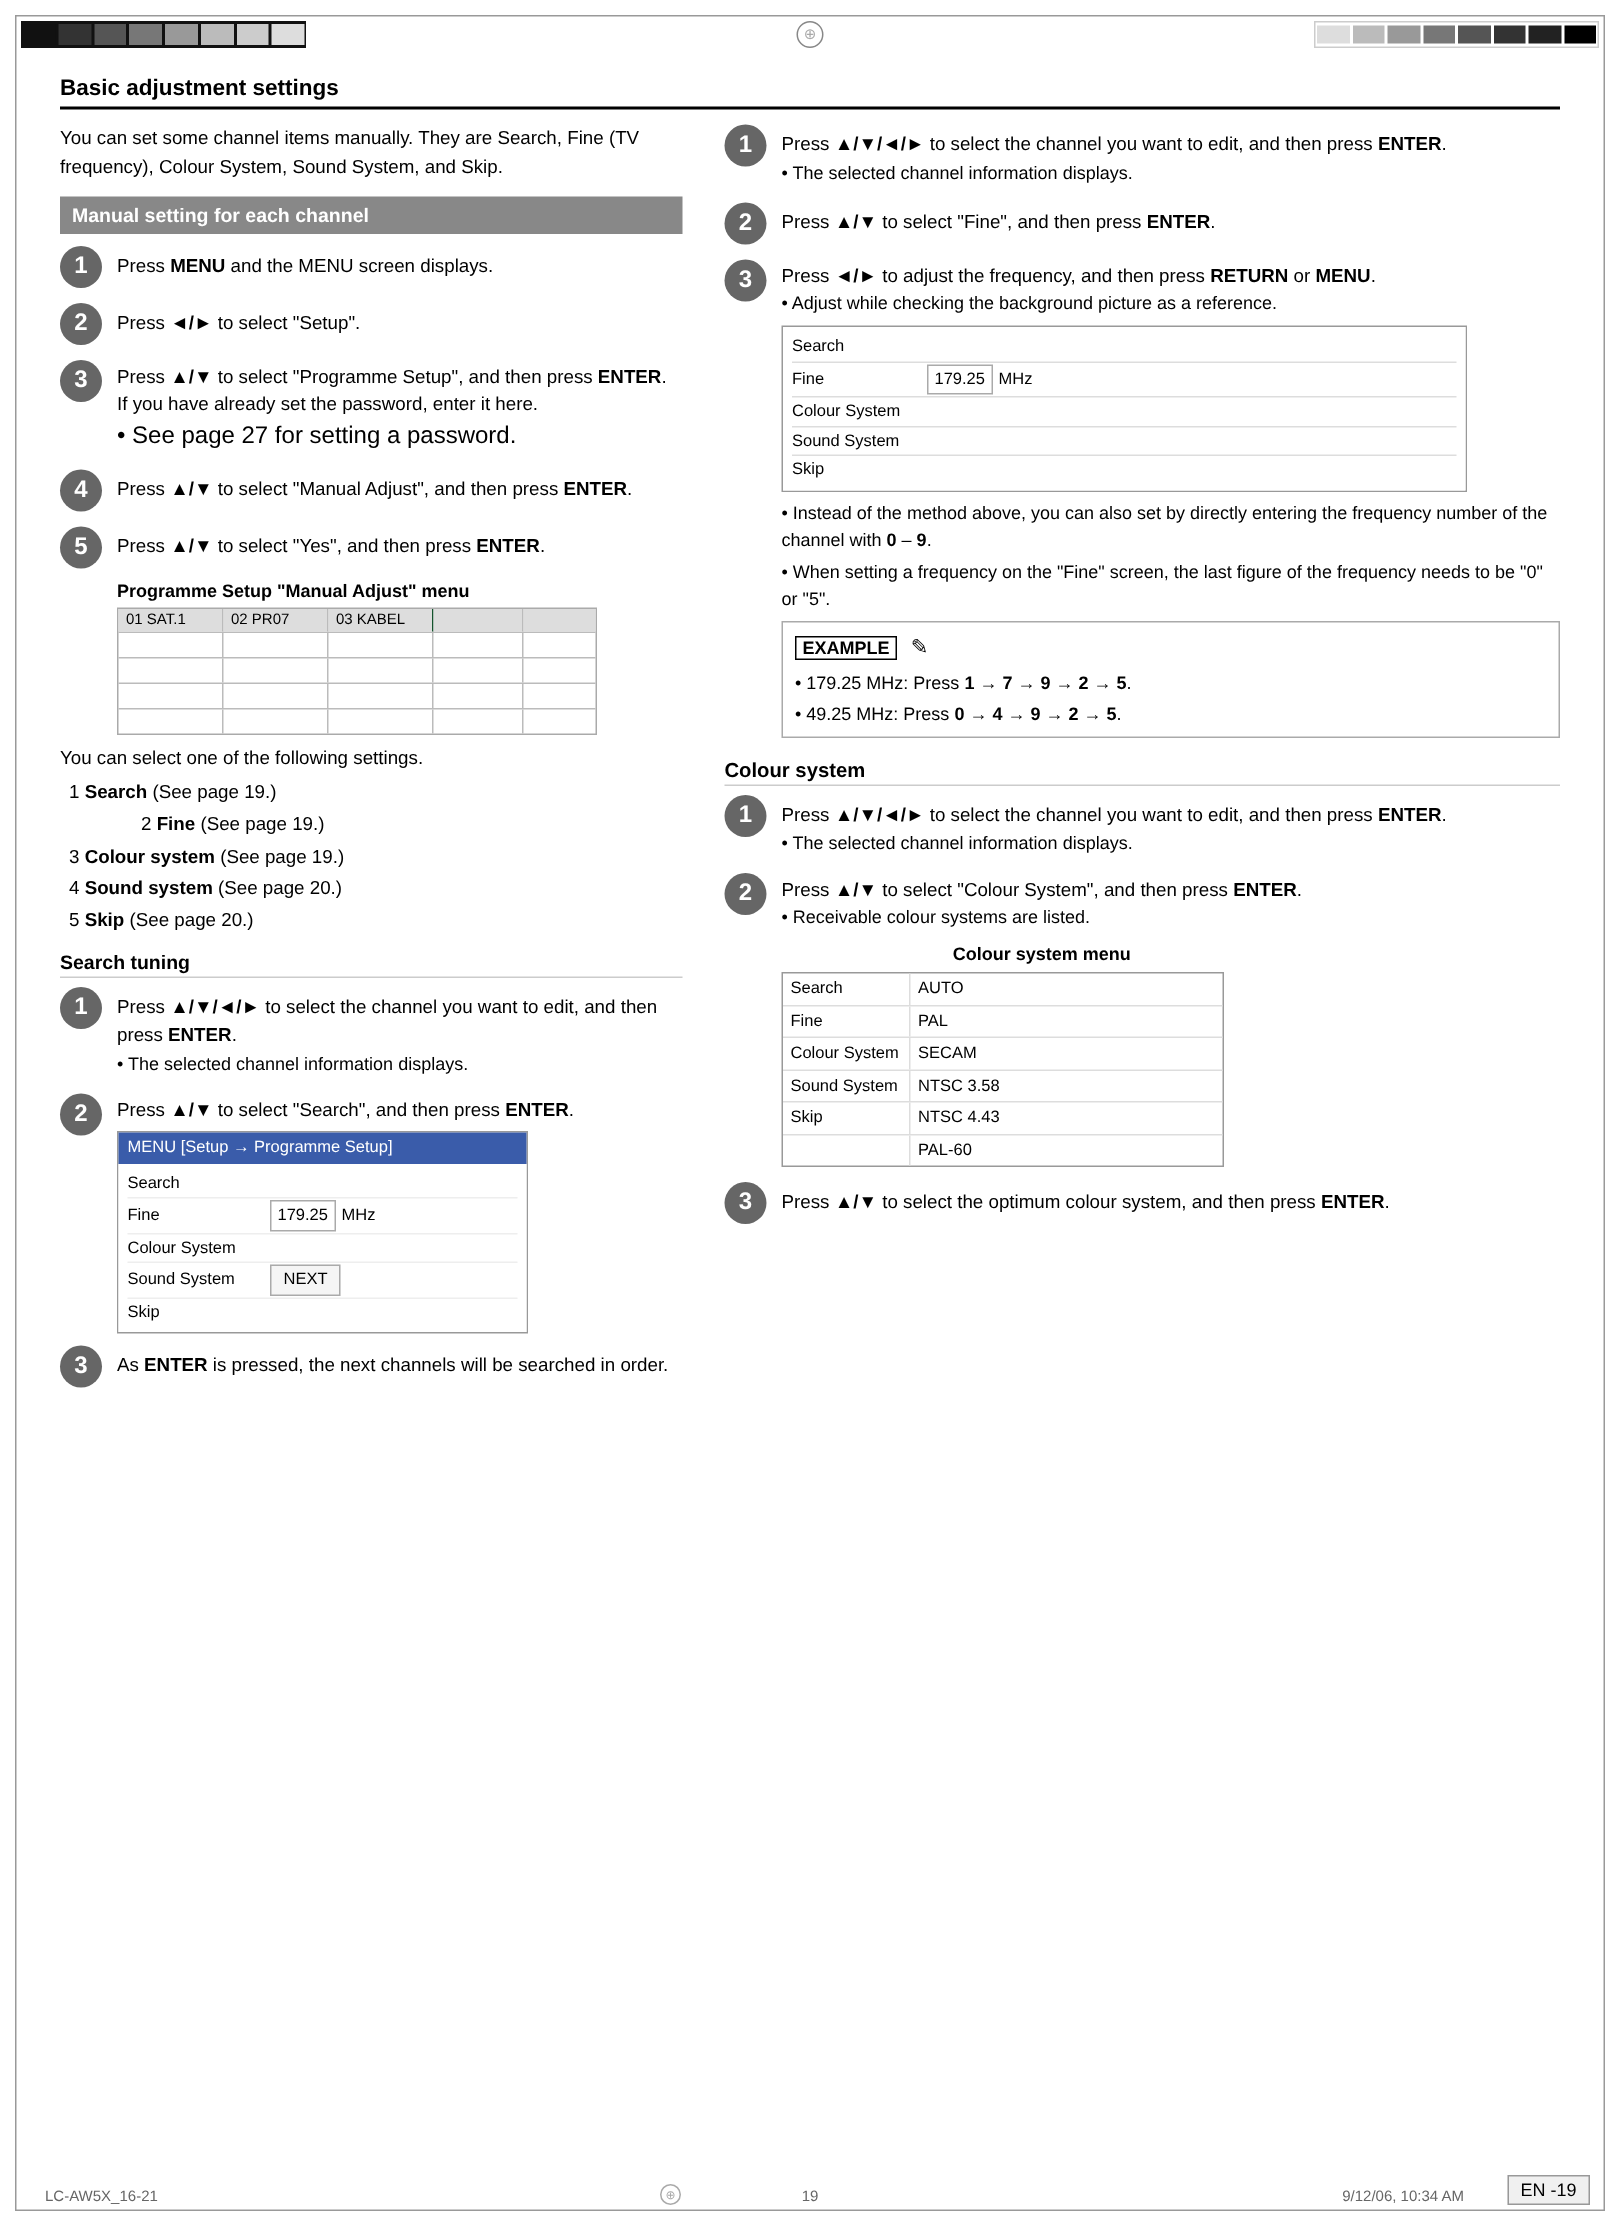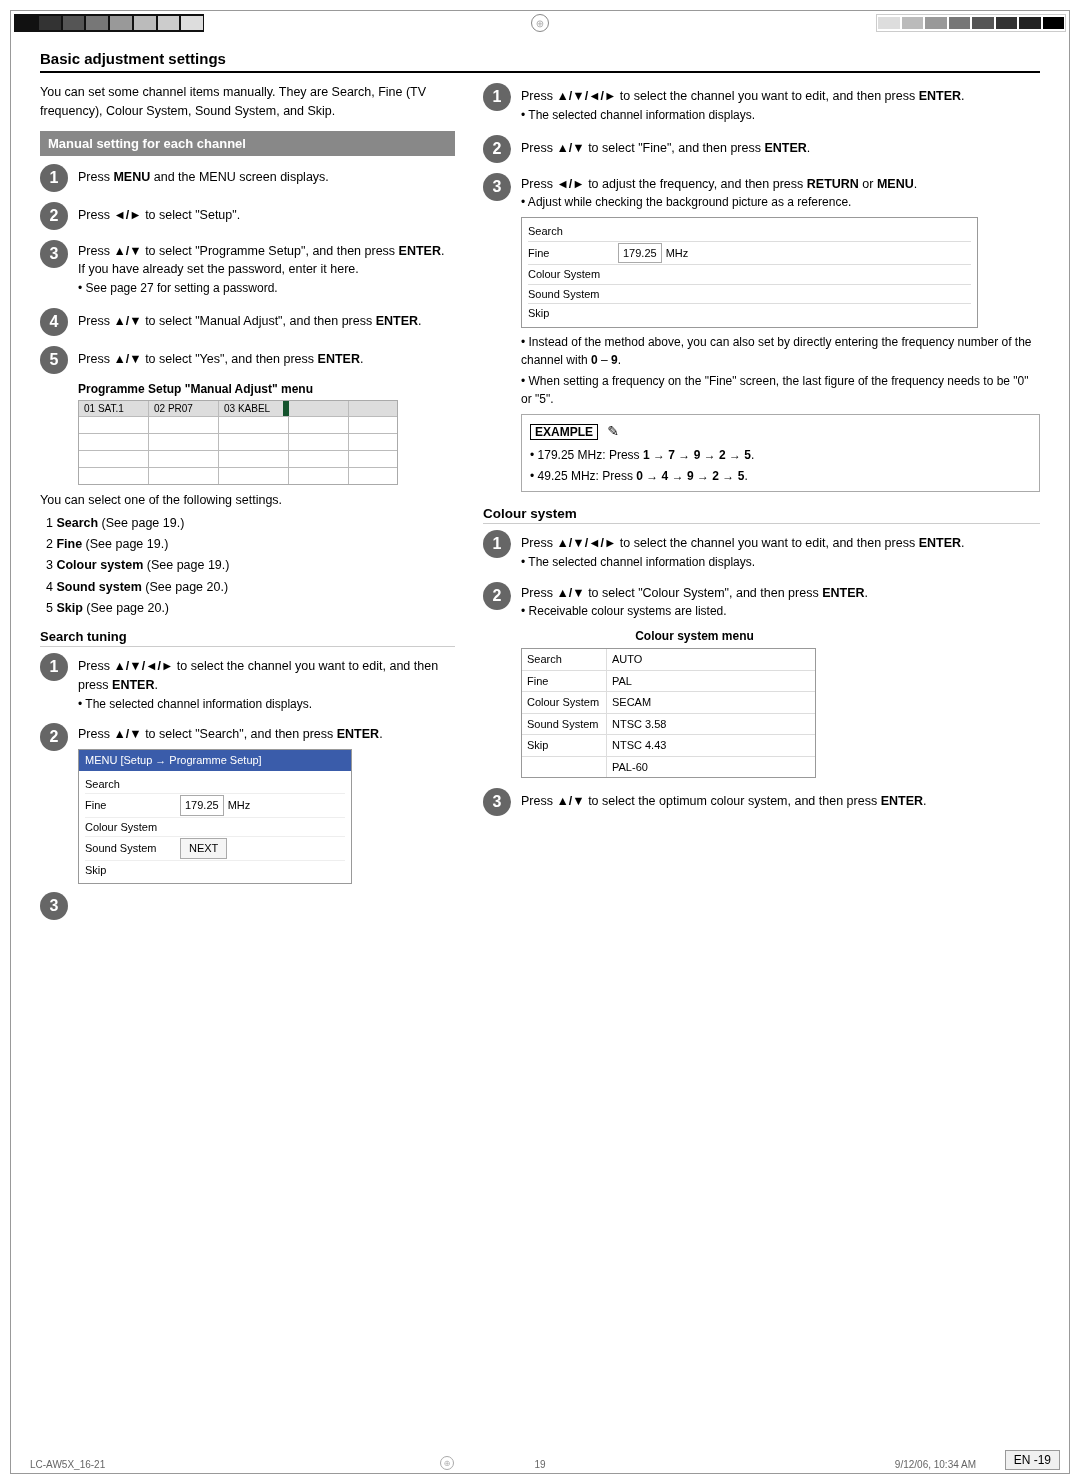--- a/index.html
+++ b/index.html
@@ -73,21 +73,21 @@
         <div style="font-size:12.5px;line-height:1.5;padding-top:4px;">
           Press <b>◄/►</b> to select "Setup".
         </div>
       </div>
 
       <div style="display:flex;align-items:flex-start;margin-bottom:10px;">
         <div style="background:#666;color:#fff;width:28px;height:28px;border-radius:50%;display:flex;align-items:center;justify-content:center;font-size:16px;font-weight:bold;flex-shrink:0;margin-right:10px;">3</div>
         <div style="font-size:12.5px;line-height:1.5;padding-top:2px;">
           Press <b>▲/▼</b> to select "Programme Setup", and then press <b>ENTER</b>.<br>
           If you have already set the password, enter it here.<br>
-          <span style="font-size:12px;margin-top:24px;">• See page 27 for setting a password.</span>
+          <span style="font-size:16px;margin-top:24px;">• See page 27 for setting a password.</span>
         </div>
       </div>
 
       <div style="display:flex;align-items:flex-start;margin-bottom:10px;">
         <div style="background:#666;color:#fff;width:28px;height:28px;border-radius:50%;display:flex;align-items:center;justify-content:center;font-size:16px;font-weight:bold;flex-shrink:0;margin-right:10px;">4</div>
         <div style="font-size:12.5px;line-height:1.5;padding-top:4px;">
           Press <b>▲/▼</b> to select "Manual Adjust", and then press <b>ENTER</b>.
         </div>
       </div>
 
@@ -97,21 +97,21 @@
           Press <b>▲/▼</b> to select "Yes", and then press <b>ENTER</b>.
         </div>
       </div>
 
       <div style="margin-left:38px;margin-bottom:8px;">
         <div style="font-weight:bold;font-size:12px;margin-bottom:4px;">Programme Setup "Manual Adjust" menu</div>
         <div style="border:1px solid #aaa;width:320px;">
           <div style="display:flex;border-bottom:1px solid #bbb;">
             <div style="border-right:1px solid #bbb;padding:2px 5px;font-size:10px;width:70px;background:#ddd;">01 SAT.1</div>
             <div style="border-right:1px solid #bbb;padding:2px 5px;font-size:10px;width:70px;background:#ddd;">02 PR07</div>
-            <div style="border-right:6px solid #14532d;padding:2px 5px;font-size:10px;width:70px;background:#ddd;">03 KABEL</div>
+            <div style="border-right:1px solid #14532d;padding:2px 5px;font-size:10px;width:70px;background:#ddd;">03 KABEL</div>
             <div style="border-right:1px solid #bbb;padding:2px 5px;font-size:10px;width:60px;background:#ddd;"></div>
             <div style="padding:2px 5px;font-size:10px;flex:1;background:#ddd;"></div>
           </div>
           <div style="display:flex;border-bottom:1px solid #bbb;">
             <div style="border-right:1px solid #bbb;padding:3px 5px;font-size:10px;width:70px;min-height:16px;"></div>
             <div style="border-right:1px solid #bbb;padding:3px 5px;font-size:10px;width:70px;"></div>
             <div style="border-right:1px solid #bbb;padding:3px 5px;font-size:10px;width:70px;"></div>
             <div style="border-right:1px solid #bbb;padding:3px 5px;font-size:10px;width:60px;"></div>
             <div style="padding:3px 5px;font-size:10px;flex:1;"></div>
           </div>
@@ -136,21 +136,21 @@
             <div style="border-right:1px solid #bbb;padding:3px 5px;font-size:10px;width:60px;"></div>
             <div style="padding:3px 5px;font-size:10px;flex:1;"></div>
           </div>
         </div>
       </div>
 
       <div style="font-size:12.5px;margin-bottom:6px;">You can select one of the following settings.</div>
 
       <div style="margin-bottom:10px;padding-left:6px;">
         <div style="font-size:12.5px;line-height:1.7;">1  <b>Search</b> (See page 19.)</div>
-        <div style="font-size:12.5px;line-height:1.7;">2  <b>Fine</b> (See page 19.)</div>
+        <div style="font-size:12.5px;line-height:1.7;margin-left:48px;">2  <b>Fine</b> (See page 19.)</div>
         <div style="font-size:12.5px;line-height:1.7;">3  <b>Colour system</b> (See page 19.)</div>
         <div style="font-size:12.5px;line-height:1.7;">4  <b>Sound system</b> (See page 20.)</div>
         <div style="font-size:12.5px;line-height:1.7;">5  <b>Skip</b> (See page 20.)</div>
       </div>
 
       <div style="font-weight:bold;font-size:13px;margin-bottom:6px;border-bottom:1px solid #ccc;padding-bottom:2px;">Search tuning</div>
 
       <div style="display:flex;align-items:flex-start;margin-bottom:10px;">
         <div style="background:#666;color:#fff;width:28px;height:28px;border-radius:50%;display:flex;align-items:center;justify-content:center;font-size:16px;font-weight:bold;flex-shrink:0;margin-right:10px;">1</div>
         <div style="font-size:12.5px;line-height:1.5;padding-top:4px;">
@@ -186,20 +186,23 @@
               <div style="display:flex;align-items:center;padding:1px 0;">
                 <div style="width:90px;font-size:11px;">Skip</div>
               </div>
             </div>
           </div>
         </div>
       </div>
 
       <div style="display:flex;align-items:flex-start;margin-bottom:10px;">
         <div style="background:#666;color:#fff;width:28px;height:28px;border-radius:50%;display:flex;align-items:center;justify-content:center;font-size:16px;font-weight:bold;flex-shrink:0;margin-right:10px;">3</div>
+        <div style="font-size:12.5px;line-height:1.5;padding-top:4px;">
+          As <b>ENTER</b> is pressed, the next channels will be searched in order.
+        </div>
       </div>
 
     </div>
 
     <div style="flex:1;">
 
       <div style="margin-bottom:14px;">
 
         <div style="display:flex;align-items:flex-start;margin-bottom:10px;">
           <div style="background:#666;color:#fff;width:28px;height:28px;border-radius:50%;display:flex;align-items:center;justify-content:center;font-size:16px;font-weight:bold;flex-shrink:0;margin-right:10px;">1</div>

